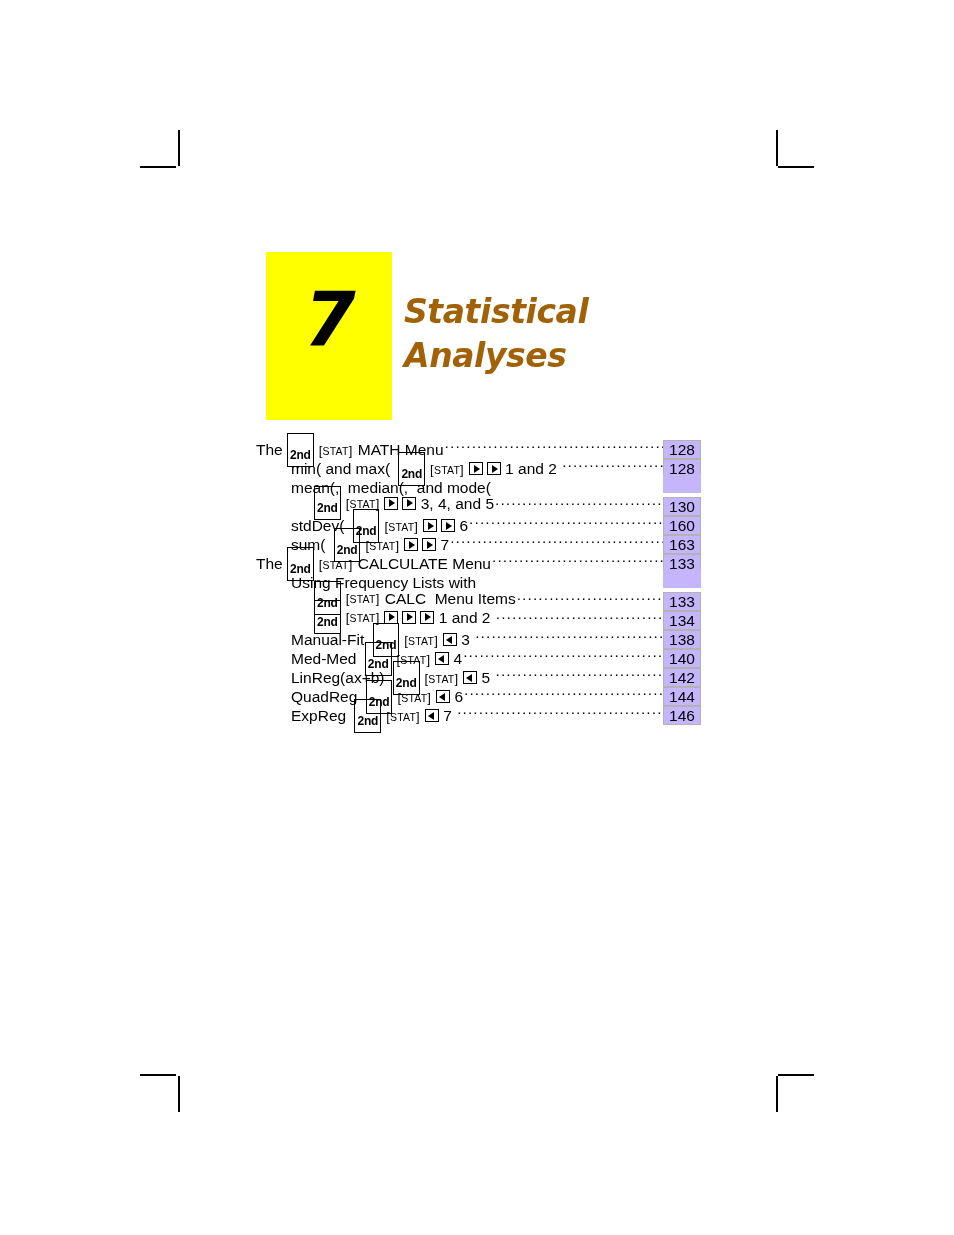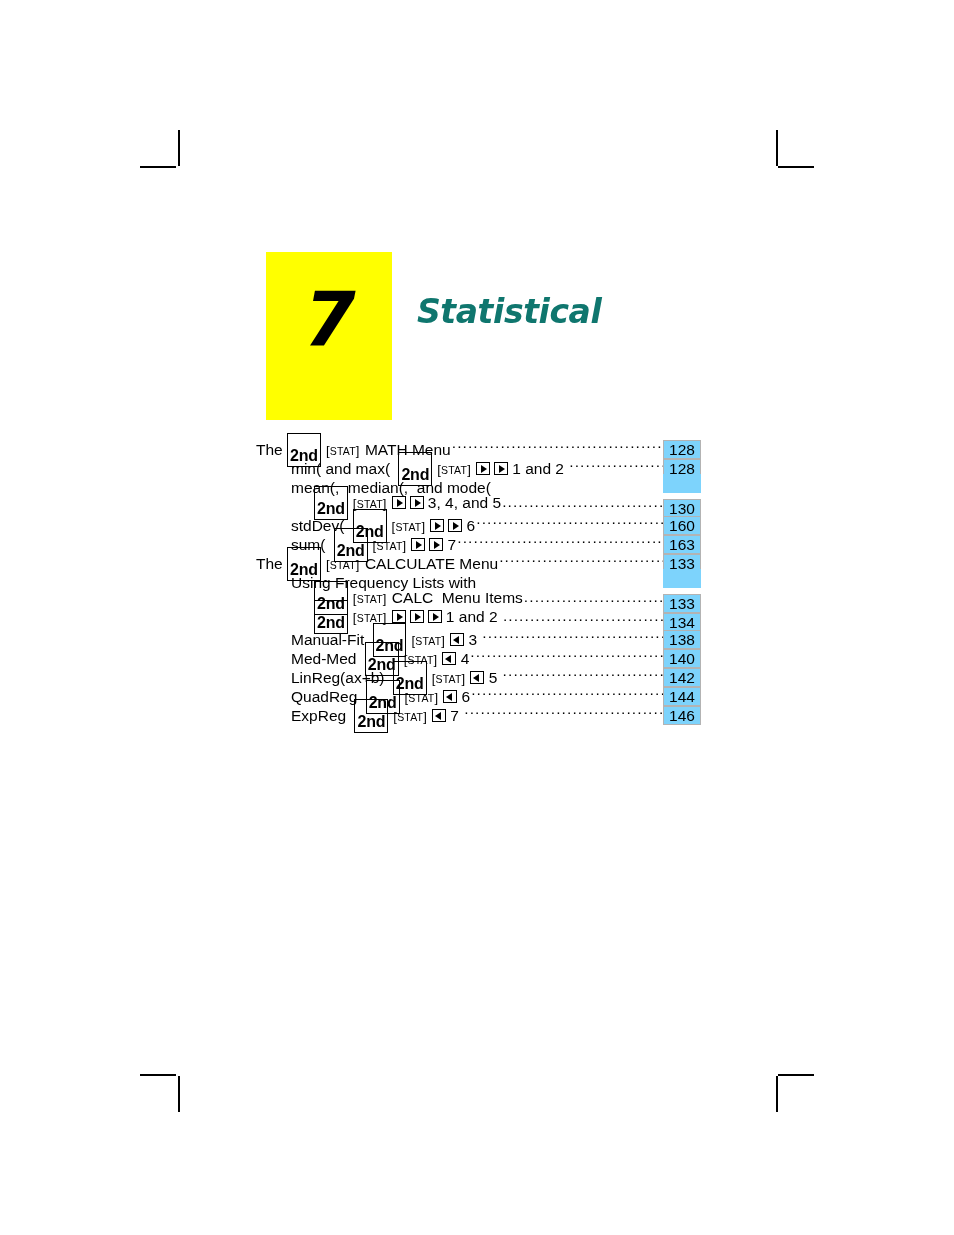--- a/index.html
+++ b/index.html
@@ -50,29 +50,29 @@
     font-family: "DejaVu Sans", sans-serif;
     font-size: 74px;
     font-weight: bold;
     font-style: italic;
     line-height: 1;
     color: #000000;
     letter-spacing: -2px;
   }
   #chapter-title {
     position: absolute;
-    left: 151px;
+    left: 138px;
     top: 38px;
     width: 290px;
     font-family: "DejaVu Sans", sans-serif;
     font-size: 33px;
     font-weight: bold;
     font-style: italic;
     line-height: 1.33;
-    color: #0f766e;
+    color: #a16207;
     letter-spacing: -0.4px;
   }
   #chapter-title .tline { display: block; }
 
   
   #toc {
     position: absolute;
     left: 256px;
     top: 436px;
     width: 445px;
@@ -120,38 +120,38 @@
   .pagenum {
     flex: 0 0 auto;
     box-sizing: border-box;
     width: 38px;
     text-align: center;
     border: 1px solid #b3b3b3;
     font-size: 15.5px;
     line-height: 17px;
     height: 19px;
     padding-top: 0px;
-    background: #7dd3fc;
+    background: #c4b5fd;
     margin-left: 0px;
   }
   .pagenum.empty { border: none; }
 
   
   .key {
     display: inline-block;
     box-sizing: border-box;
     font-family: "Liberation Sans", sans-serif;
     color: #000000;
     vertical-align: middle;
     text-align: center;
   }
   
   .key-2nd {
     border: 1px solid #000000;
-    font-size: 16px;
+    font-size: 12px;
     line-height: 11px;
     height: 13px;
     padding: 16px 2px;
     font-weight: bold;
     letter-spacing: -0.2px;
   }
   
   .key-brk {
     font-size: 10.5px;
     line-height: 15px;
@@ -198,20 +198,21 @@
   <div class="crop crop-v" style="left:178px; top:1076px;"></div>
 
   <div class="crop crop-h" style="left:778px; top:1074px;"></div>
   <div class="crop crop-v" style="left:776px; top:1076px;"></div>
 
   <div id="chapter-head">
     <div id="chapter-number-box" style="background: rgb(255, 255, 0);"></div>
     <div id="chapter-number">7</div>
     <div id="chapter-title">
       <span class="tline">Statistical</span>
+      <span class="tline">Analyses</span>
     </div>
   </div>
 
   <div id="toc">
       <div class="toc-row lvl1">
         <span class="toc-label">
           <span>The </span>
           <span class="key key-2nd">2nd</span>
           <span class="sp"></span>
           <span class="key key-brk"><span class="bk">[</span><span>STAT</span><span class="bk">]</span></span>

